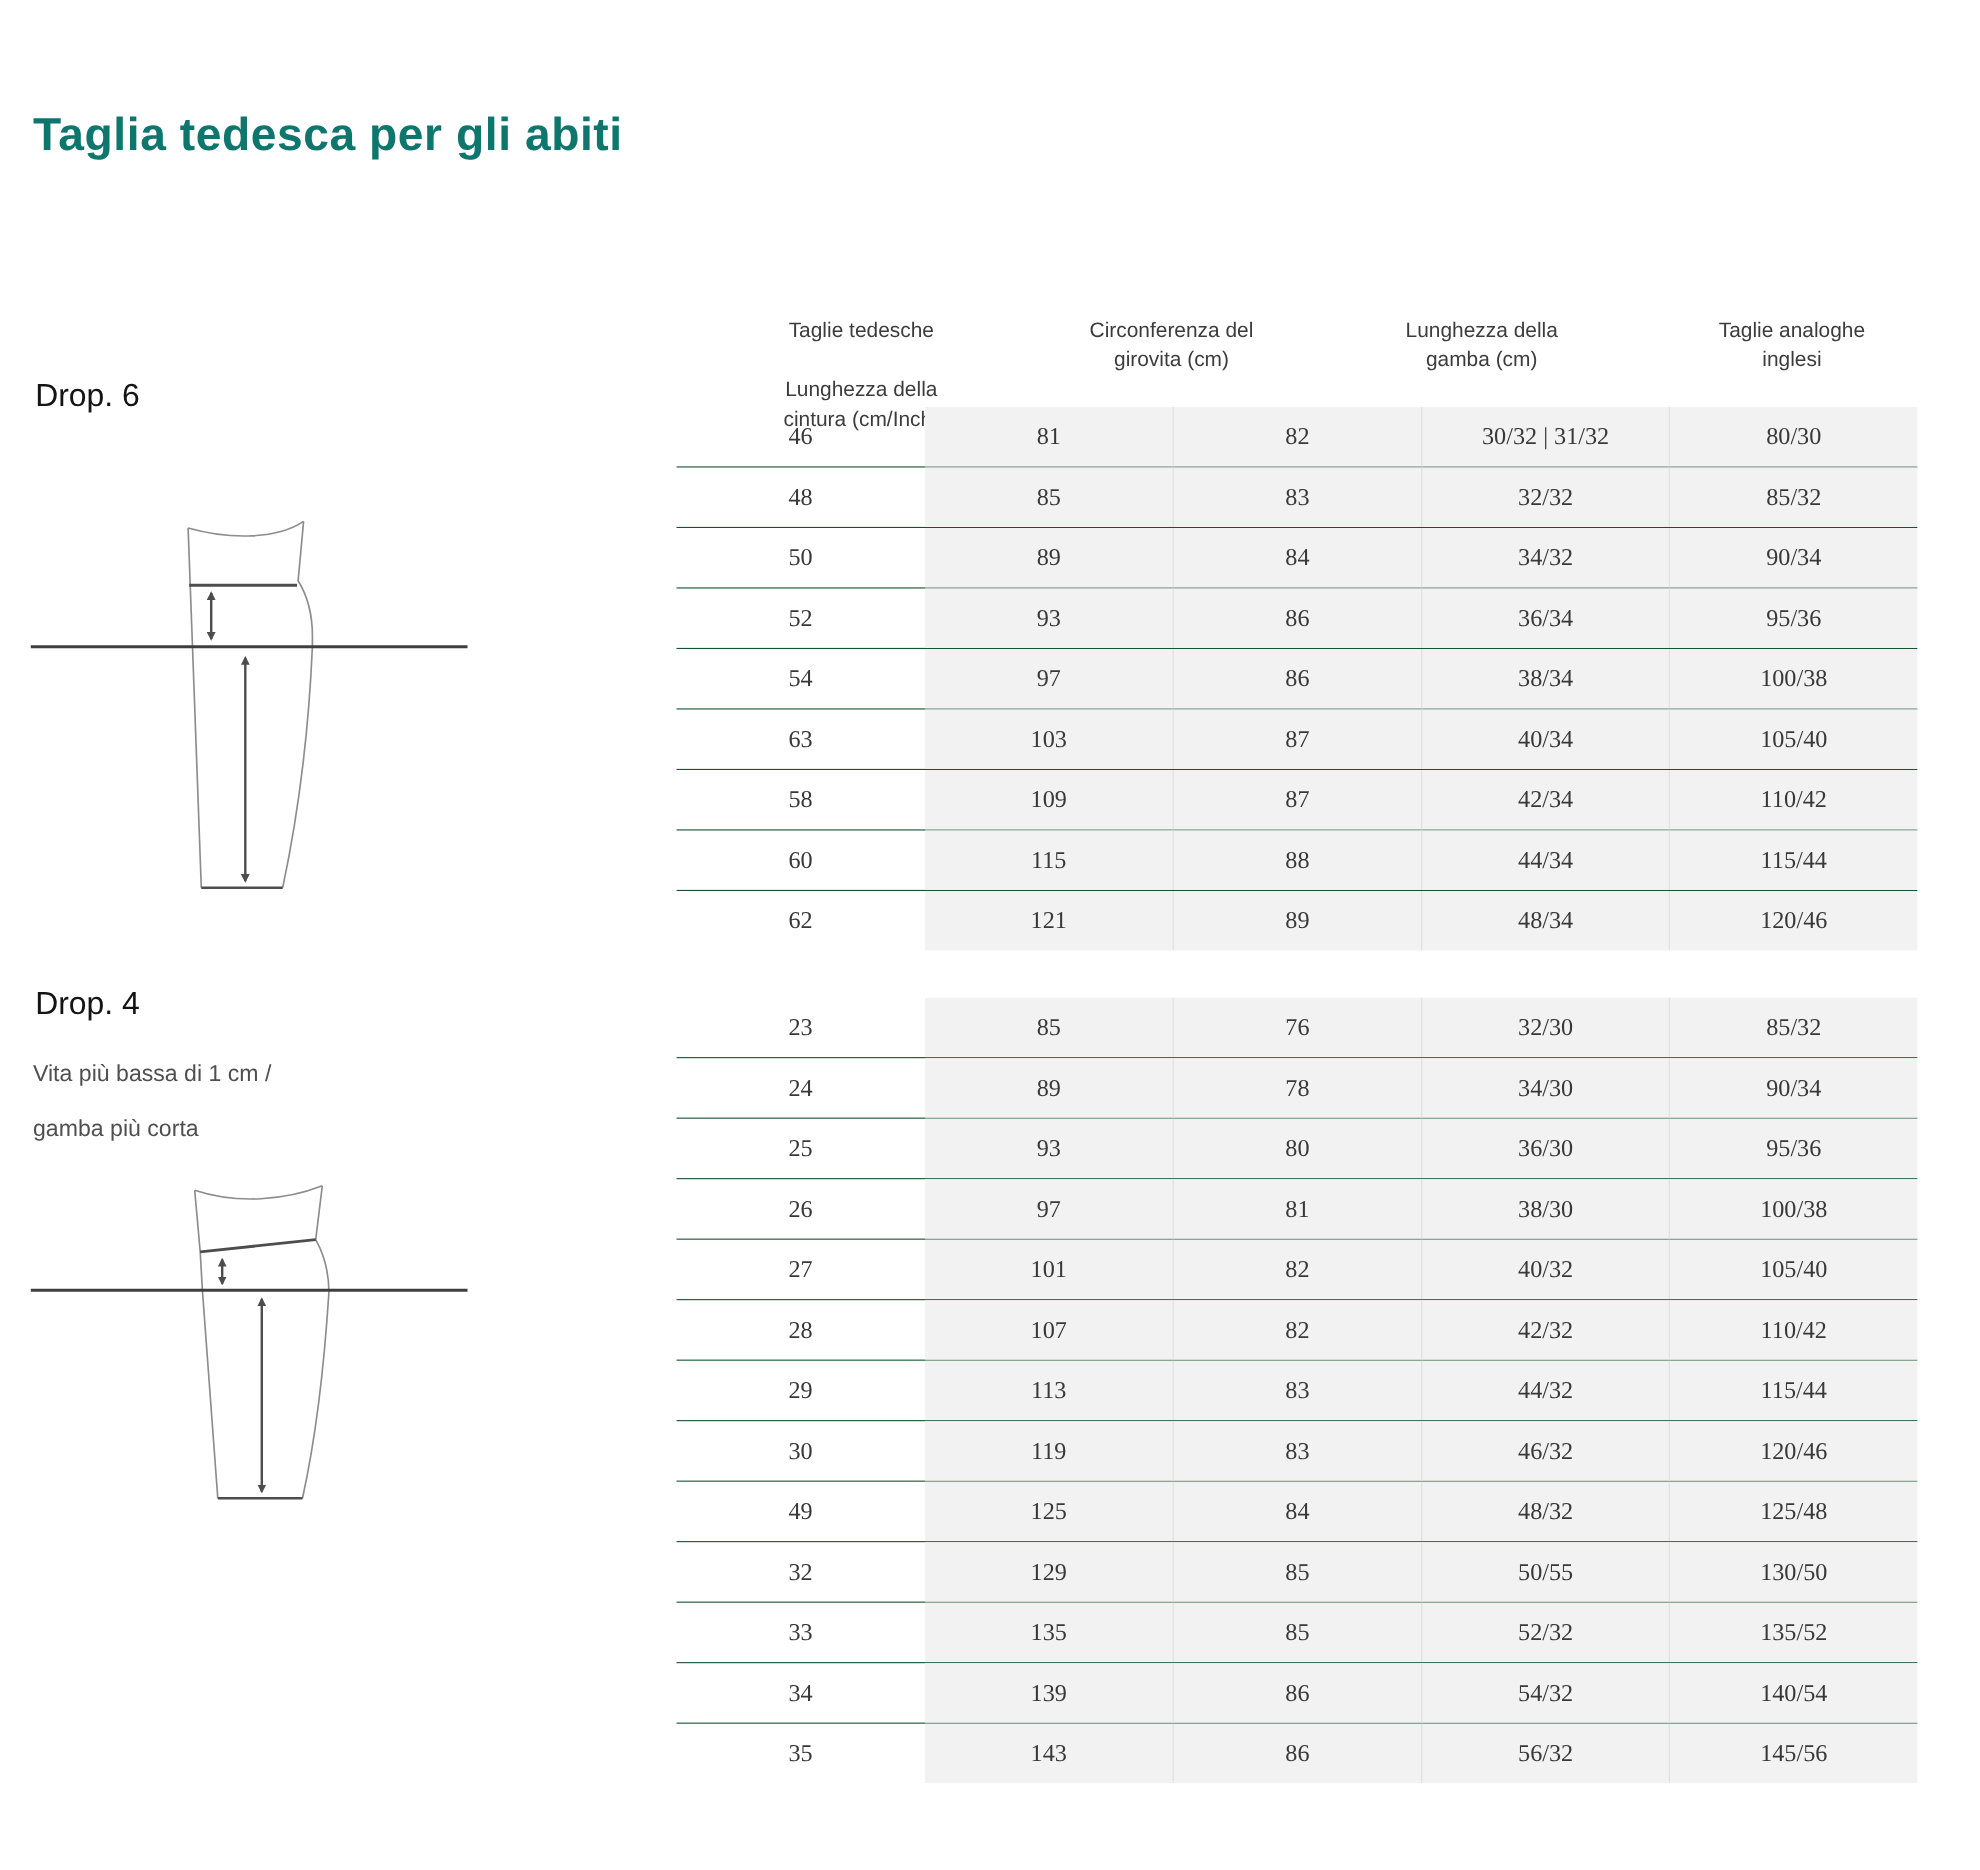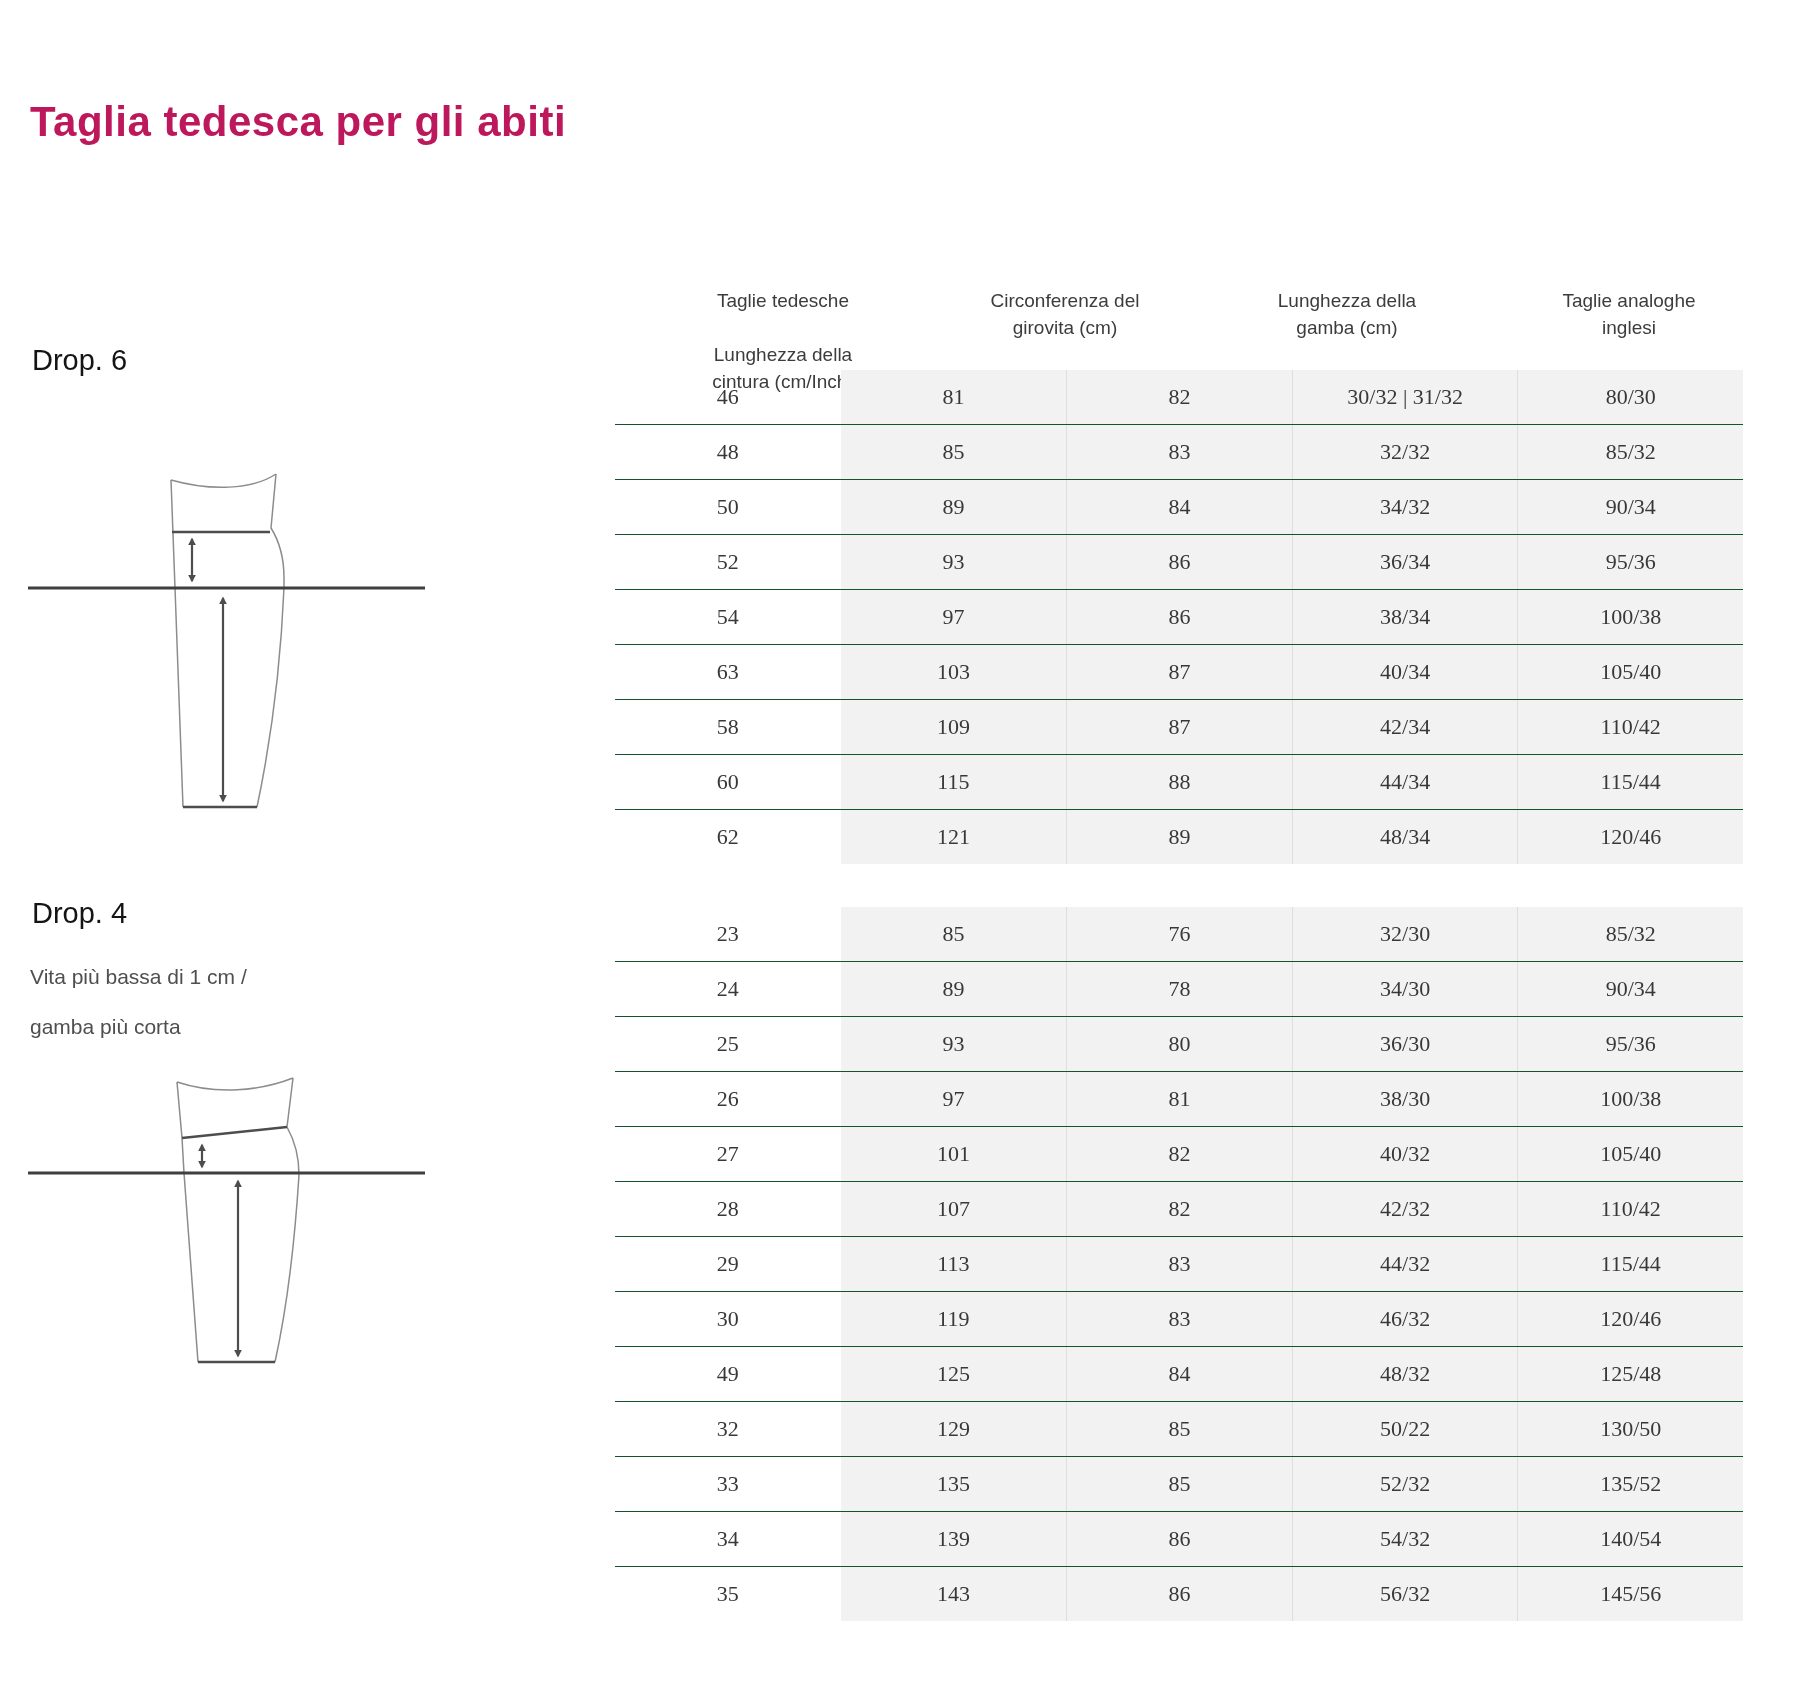--- a/index.html
+++ b/index.html
@@ -3,21 +3,21 @@
 <meta charset="utf-8">
 <style>
   html,body{margin:0;padding:0;background:#fff;}
   body{
     width:1800px;height:1700px;position:relative;overflow:hidden;
     font-family:"Liberation Sans", sans-serif;
     -webkit-font-smoothing:antialiased;
   }
   .page-title{
     position:absolute;left:30px;top:98px;margin:0;
-    font-size:42px;font-weight:700;color:#be185d;letter-spacing:.5px;
+    font-size:42px;font-weight:700;color:#0f766e;letter-spacing:.5px;
   }
   .drop-label{
     position:absolute;left:32px;font-size:29px;font-weight:400;color:#141414;
   }
   #drop6-label{top:344px}
   #drop4-label{top:897px}
   .drop-note{
     position:absolute;left:30px;top:952px;
     font-size:21px;color:#4f4f4f;line-height:50px;font-weight:400;
   }
@@ -240,21 +240,21 @@
       <div class="tcell">49</div>
       <div class="tcell shaded">125</div>
       <div class="tcell shaded divided">84</div>
       <div class="tcell shaded divided">48/32</div>
       <div class="tcell shaded divided">125/48</div>
     </div>
     <div class="trow">
       <div class="tcell">32</div>
       <div class="tcell shaded">129</div>
       <div class="tcell shaded divided">85</div>
-      <div class="tcell shaded divided">50/22</div>
+      <div class="tcell shaded divided">50/55</div>
       <div class="tcell shaded divided">130/50</div>
     </div>
     <div class="trow">
       <div class="tcell">33</div>
       <div class="tcell shaded">135</div>
       <div class="tcell shaded divided">85</div>
       <div class="tcell shaded divided">52/32</div>
       <div class="tcell shaded divided">135/52</div>
     </div>
     <div class="trow">

